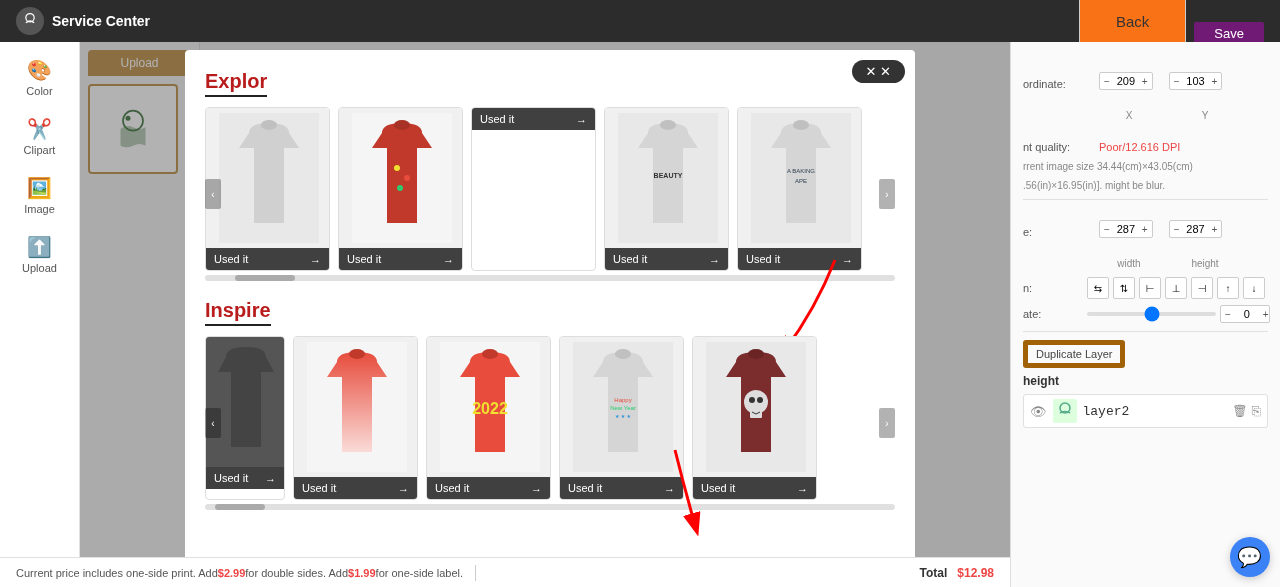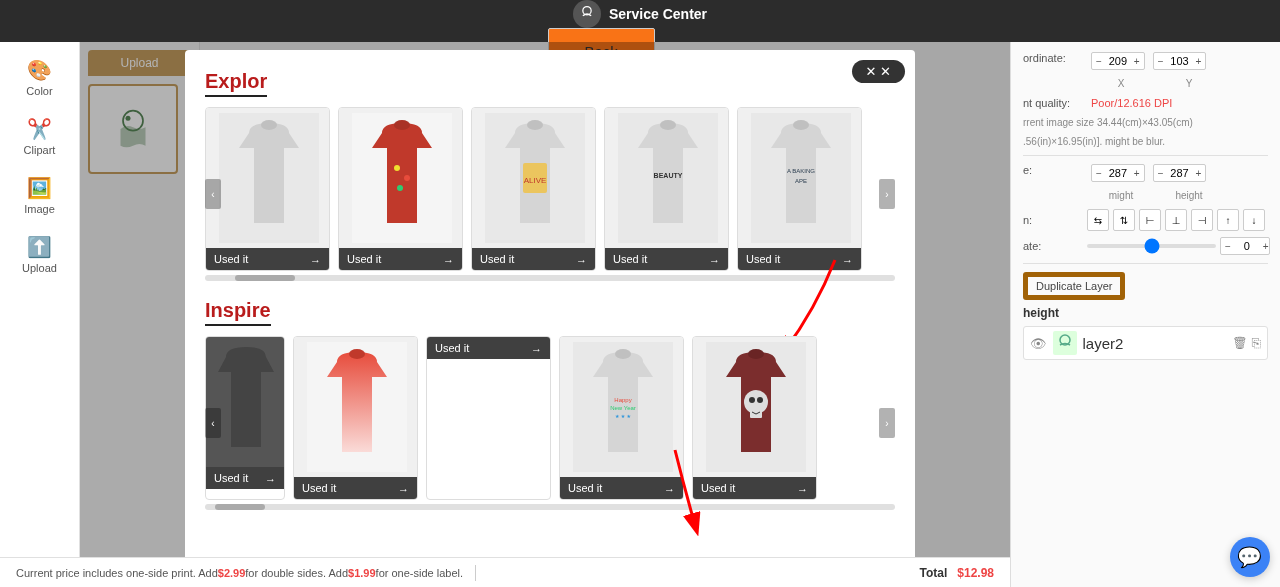--- a/index.html
+++ b/index.html
@@ -3,21 +3,20 @@
   <meta charset="utf-8">
   <style>
     * { margin: 0; padding: 0; box-sizing: border-box; }
     body { width: 1280px; height: 587px; overflow: hidden; background: #f0f0f0; font-family: Arial, sans-serif; }
 
     
     .top-bar {
       position: absolute; top: 0; left: 0; width: 1280px; height: 42px;
       background: #2c2c2c; display: flex; align-items: center; justify-content: space-between;
       padding: 0 16px;
-      flex-direction: column;
     }
     .top-bar-left { display: flex; align-items: center; gap: 8px; }
     .app-logo { width: 28px; height: 28px; background: #555; border-radius: 50%; display: flex; align-items: center; justify-content: center; }
     .app-logo svg { width: 20px; height: 20px; }
     .app-title { color: #fff; font-size: 14px; font-weight: 600; }
     .top-bar-right { display: flex; gap: 8px; }
     .btn-back {
       background: #f97316; color: #333; border: 1px solid #ccc; padding: 4px 36px;
       font-size: 15px; cursor: pointer; border-radius: 2px;
     }
@@ -52,21 +51,21 @@
       border-radius: 4px; width: 90px; height: 90px; display: flex; align-items: center;
       justify-content: center; overflow: hidden; cursor: pointer;
     }
     .upload-selected-item svg { width: 50px; height: 50px; }
 
     
     .right-panel {
       position: absolute; top: 42px; right: 0; width: 270px; height: 545px;
       background: #fafafa; border-left: 1px solid #ddd; padding: 10px 12px; font-size: 12px;
     }
-    .right-panel-row { display: flex; align-items: flex-start; margin-bottom: 8px; gap: 8px; }
+    .right-panel-row { display: flex; align-items: flex-end; margin-bottom: 8px; gap: 16px; margin-top: 20px; }
     .right-panel-label { color: #555; font-size: 11px; min-width: 60px; }
     .coord-box {
       display: flex; align-items: center; gap: 2px;
       border: 1px solid #ccc; border-radius: 2px; padding: 2px 4px; background: #fff;
     }
     .coord-val { font-size: 11px; min-width: 28px; text-align: center; }
     .coord-btn { cursor: pointer; font-size: 10px; color: #555; background: none; border: none; }
     .quality-poor { color: #e44; font-size: 11px; }
     .quality-desc { font-size: 10px; color: #888; margin-bottom: 8px; }
     .section-divider { border: none; border-top: 1px solid #e0e0e0; margin: 8px 0; }
@@ -77,21 +76,21 @@
     }
     .rotate-slider { flex: 1; height: 4px; background: #ddd; border-radius: 2px; appearance: none; }
     .layers-title { font-size: 12px; font-weight: 600; margin-bottom: 6px; color: #333; }
     .layer-row {
       display: flex; align-items: center; gap: 6px;
       background: #fff; border: 1px solid #e0e0e0; border-radius: 3px;
       padding: 4px 6px; margin-bottom: 4px;
     }
     .layer-eye { font-size: 13px; cursor: pointer; color: #888; }
     .layer-thumb { width: 24px; height: 24px; background: #dfd; border-radius: 2px; display: flex; align-items: center; justify-content: center; font-size: 10px; color: #5a5; }
-    .layer-name { flex: 1; font-size: 15px; color: #333; }
+    .layer-name { flex: 1; font-size: 13px; color: #333; font-family: Liberation Mono, monospace; }
     .layer-actions { display: flex; gap: 4px; }
     .layer-btn { background: none; border: none; cursor: pointer; font-size: 12px; color: #888; }
     .duplicate-layer-btn {
       background: none; border: 5px solid #a16207; border-radius: 3px; padding: 3px 8px;
       font-size: 11px; cursor: pointer; color: #444; margin-bottom: 6px;
     }
 
     
     .modal-overlay {
       position: absolute; top: 42px; left: 80px; width: 940px; height: 545px;
@@ -248,29 +247,20 @@
                 <circle cx="48" cy="75" r="3" fill="#2ecc71"></circle>
               </svg>
             </div>
             <div class="card-footer">
               <span>Used it</span>
               <span>→</span>
             </div>
           </div>
 
           <div class="card">
-            <div class="card-img">
-              <svg width="100" height="130" viewBox="0 0 100 130">
-                <rect width="100" height="130" fill="#e8e8e8"></rect>
-                <path d="M30 20 Q30 10 50 10 Q70 10 70 20 L80 35 L65 35 L65 110 L35 110 L35 35 L20 35 Z" fill="#d5d5d5"></path>
-                <ellipse cx="50" cy="12" rx="8" ry="5" fill="#c0c0c0"></ellipse>
-                <rect x="38" y="50" width="24" height="30" rx="2" fill="#f0c040" opacity="0.8"></rect>
-                <text x="50" y="70" font-size="8" text-anchor="middle" fill="#c0392b">ALIVE</text>
-              </svg>
-            </div>
             <div class="card-footer">
               <span>Used it</span>
               <span>→</span>
             </div>
           </div>
 
           <div class="card">
             <div class="card-img">
               <svg width="100" height="130" viewBox="0 0 100 130">
                 <rect width="100" height="130" fill="#e8e8e8"></rect>
@@ -350,20 +340,28 @@
                 <ellipse cx="50" cy="12" rx="8" ry="5" fill="#c0392b"></ellipse>
               </svg>
             </div>
             <div class="card-footer">
               <span>Used it</span>
               <span>→</span>
             </div>
           </div>
 
           <div class="card">
+            <div class="card-img">
+              <svg width="100" height="130" viewBox="0 0 100 130">
+                <rect width="100" height="130" fill="#f5f5f5"></rect>
+                <path d="M30 20 Q30 10 50 10 Q70 10 70 20 L80 35 L65 35 L65 110 L35 110 L35 35 L20 35 Z" fill="#e74c3c"></path>
+                <ellipse cx="50" cy="12" rx="8" ry="5" fill="#c0392b"></ellipse>
+                <text x="50" y="72" font-size="16" font-weight="bold" text-anchor="middle" fill="#f0e030">2022</text>
+              </svg>
+            </div>
             <div class="card-footer">
               <span>Used it</span>
               <span>→</span>
             </div>
           </div>
 
           <div class="card">
             <div class="card-img">
               <svg width="100" height="130" viewBox="0 0 100 130">
                 <rect width="100" height="130" fill="#e8e8e8"></rect>
@@ -459,21 +457,21 @@
       <button class="coord-btn">+</button>
     </div>
     <div class="coord-box">
       <button class="coord-btn">−</button>
       <span class="coord-val">287</span>
       <button class="coord-btn">+</button>
     </div>
   </div>
   <div class="right-panel-row">
     <span style="min-width:60px;"></span>
-    <span style="font-size:10px;color:#888;width:60px;text-align:center;">might</span>
+    <span style="font-size:10px;color:#888;width:60px;text-align:center;">width</span>
     <span style="font-size:10px;color:#888;width:60px;text-align:center;">height</span>
   </div>
 
   
   <div class="transform-row">
     <span class="right-panel-label">n:</span>
     <button class="transform-btn">⇆</button>
     <button class="transform-btn">⇅</button>
     <button class="transform-btn">⊢</button>
     <button class="transform-btn">⊥</button>

